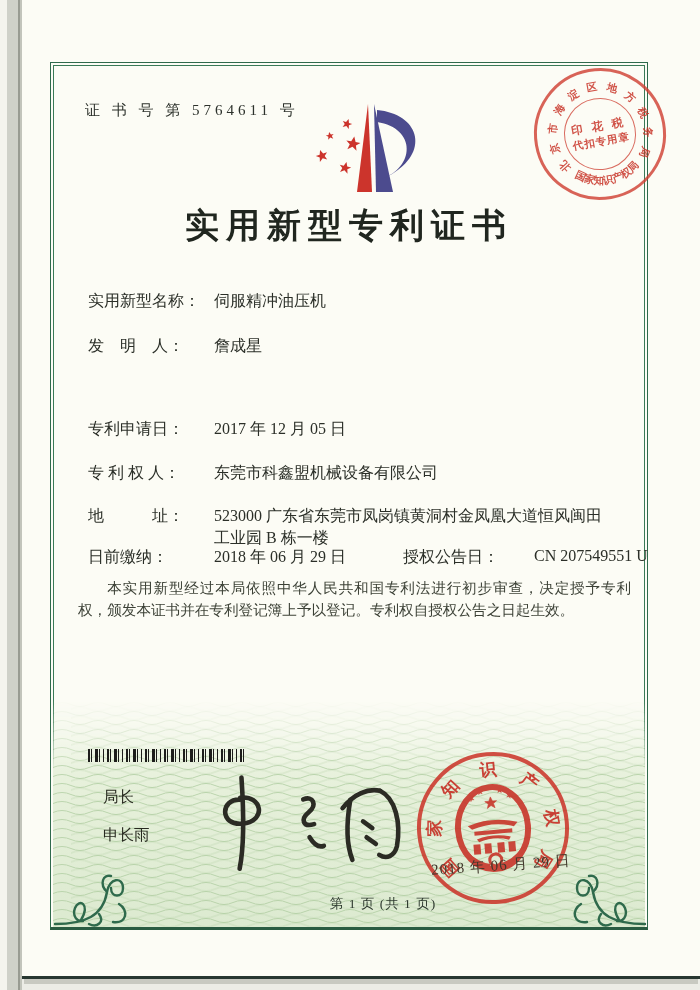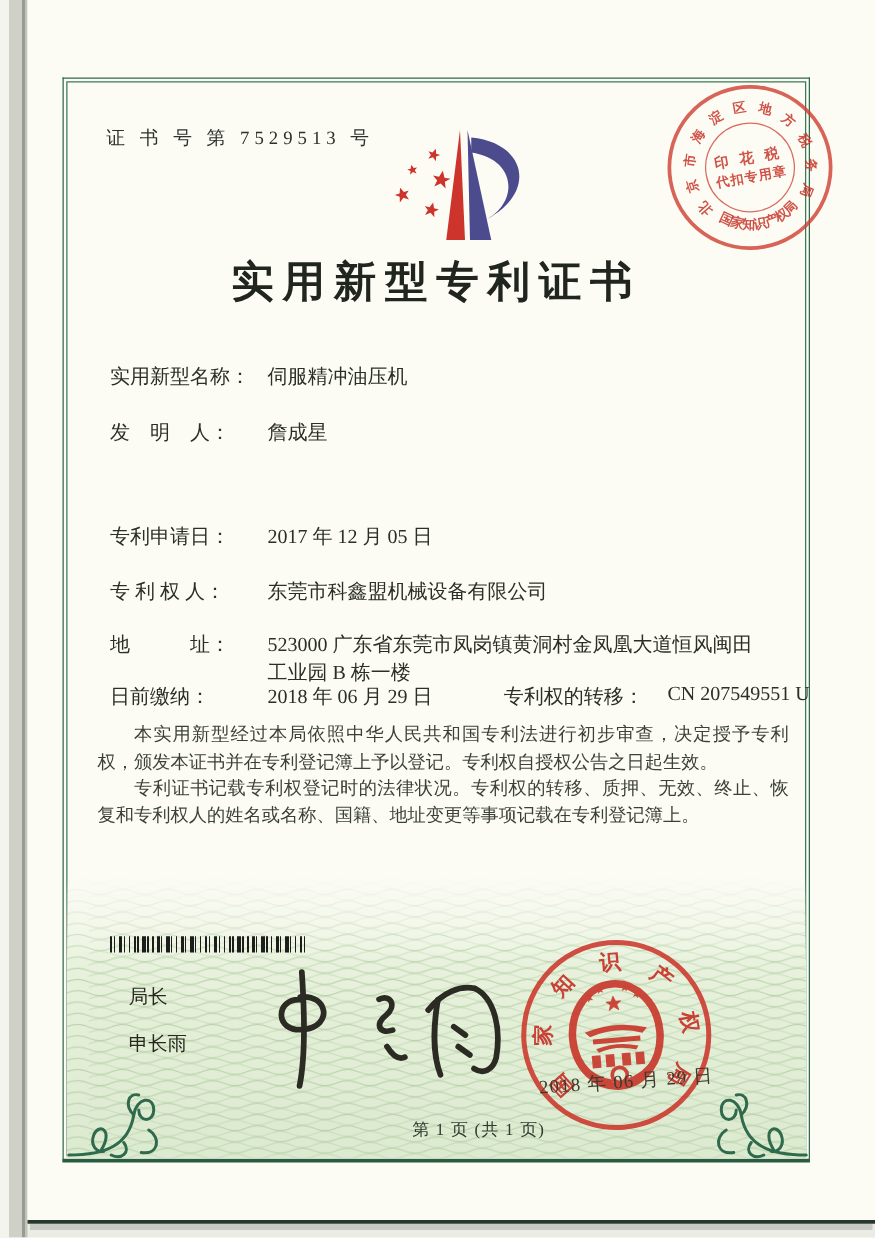--- a/index.html
+++ b/index.html
@@ -105,21 +105,21 @@
   <svg class="flourish fl-right" width="80" height="84" viewBox="0 0 80 84">
     <g fill="none" stroke="#2f6a4c" stroke-width="2.4" stroke-linecap="round">
       <path d="M78,80 C48,80 30,72 26,48 C24,34 10,32 10,44 C10,54 22,54 22,44"></path>
       <path d="M52,76 C42,60 54,54 58,64 C61,72 56,78 50,77"></path>
       <path d="M14,60 C4,66 6,80 20,78"></path>
       <path d="M34,70 C28,78 36,84 44,80"></path>
       <path d="M26,48 C34,40 30,30 22,32"></path>
     </g>
   </svg>
 
-  <div class="cert-no">证 书 号 第 7529513 号</div>
+  <div class="cert-no">证 书 号 第 5764611 号</div>
 
   <svg class="logo" width="138" height="108" viewBox="0 0 138 108">
     <defs>
       <polygon id="st" points="0,-10 2.94,-3.09 9.51,-3.09 4.19,1.18 6.18,8.09 0,3.82 -6.18,8.09 -4.19,1.18 -9.51,-3.09 -2.94,-3.09"></polygon>
     </defs>
     <g fill="#cc342c">
       <use href="#st" transform="translate(52,26) scale(0.52) rotate(18)"></use>
       <use href="#st" transform="translate(35,38) scale(0.42) rotate(-12)"></use>
       <use href="#st" transform="translate(58,46) scale(0.75) rotate(10)"></use>
       <use href="#st" transform="translate(27,58) scale(0.62) rotate(-18)"></use>
@@ -153,27 +153,26 @@
   <div class="row" style="top:506px">
     <span class="lab">地　　　址：</span>
     <span class="val">523000 广东省东莞市凤岗镇黄洞村金凤凰大道恒风闽田</span>
   </div>
   <div class="row" style="top:528px">
     <span class="val">工业园 B 栋一楼</span>
   </div>
   <div class="row" style="top:547px">
     <span class="lab">日前缴纳：</span>
     <span class="val">2018 年 06 月 29 日</span>
-    <span class="lab2">专利权的转移：</span>
+    <span class="lab2">授权公告日：</span>
     <span class="val2">CN 207549551 U</span>
   </div>
 
   <div class="paras">
     <p>本实用新型经过本局依照中华人民共和国专利法进行初步审查，决定授予专利权，颁发本证书并在专利登记簿上予以登记。专利权自授权公告之日起生效。</p>
-    <p>专利证书记载专利权登记时的法律状况。专利权的转移、质押、无效、终止、恢复和专利权人的姓名或名称、国籍、地址变更等事项记载在专利登记簿上。</p>
   </div>
 
   <div class="barcode"></div>
 
   <div class="sig-title">局长</div>
   <div class="sig-name">申长雨</div>
 
   <svg class="signature" width="220" height="115" viewBox="0 0 220 115">
     <g fill="none" stroke="#2b2b24" stroke-width="4.6" stroke-linecap="round" stroke-linejoin="round">
       <path d="M34,34 C14,32 12,60 36,58 C60,56 56,30 34,32"></path>

